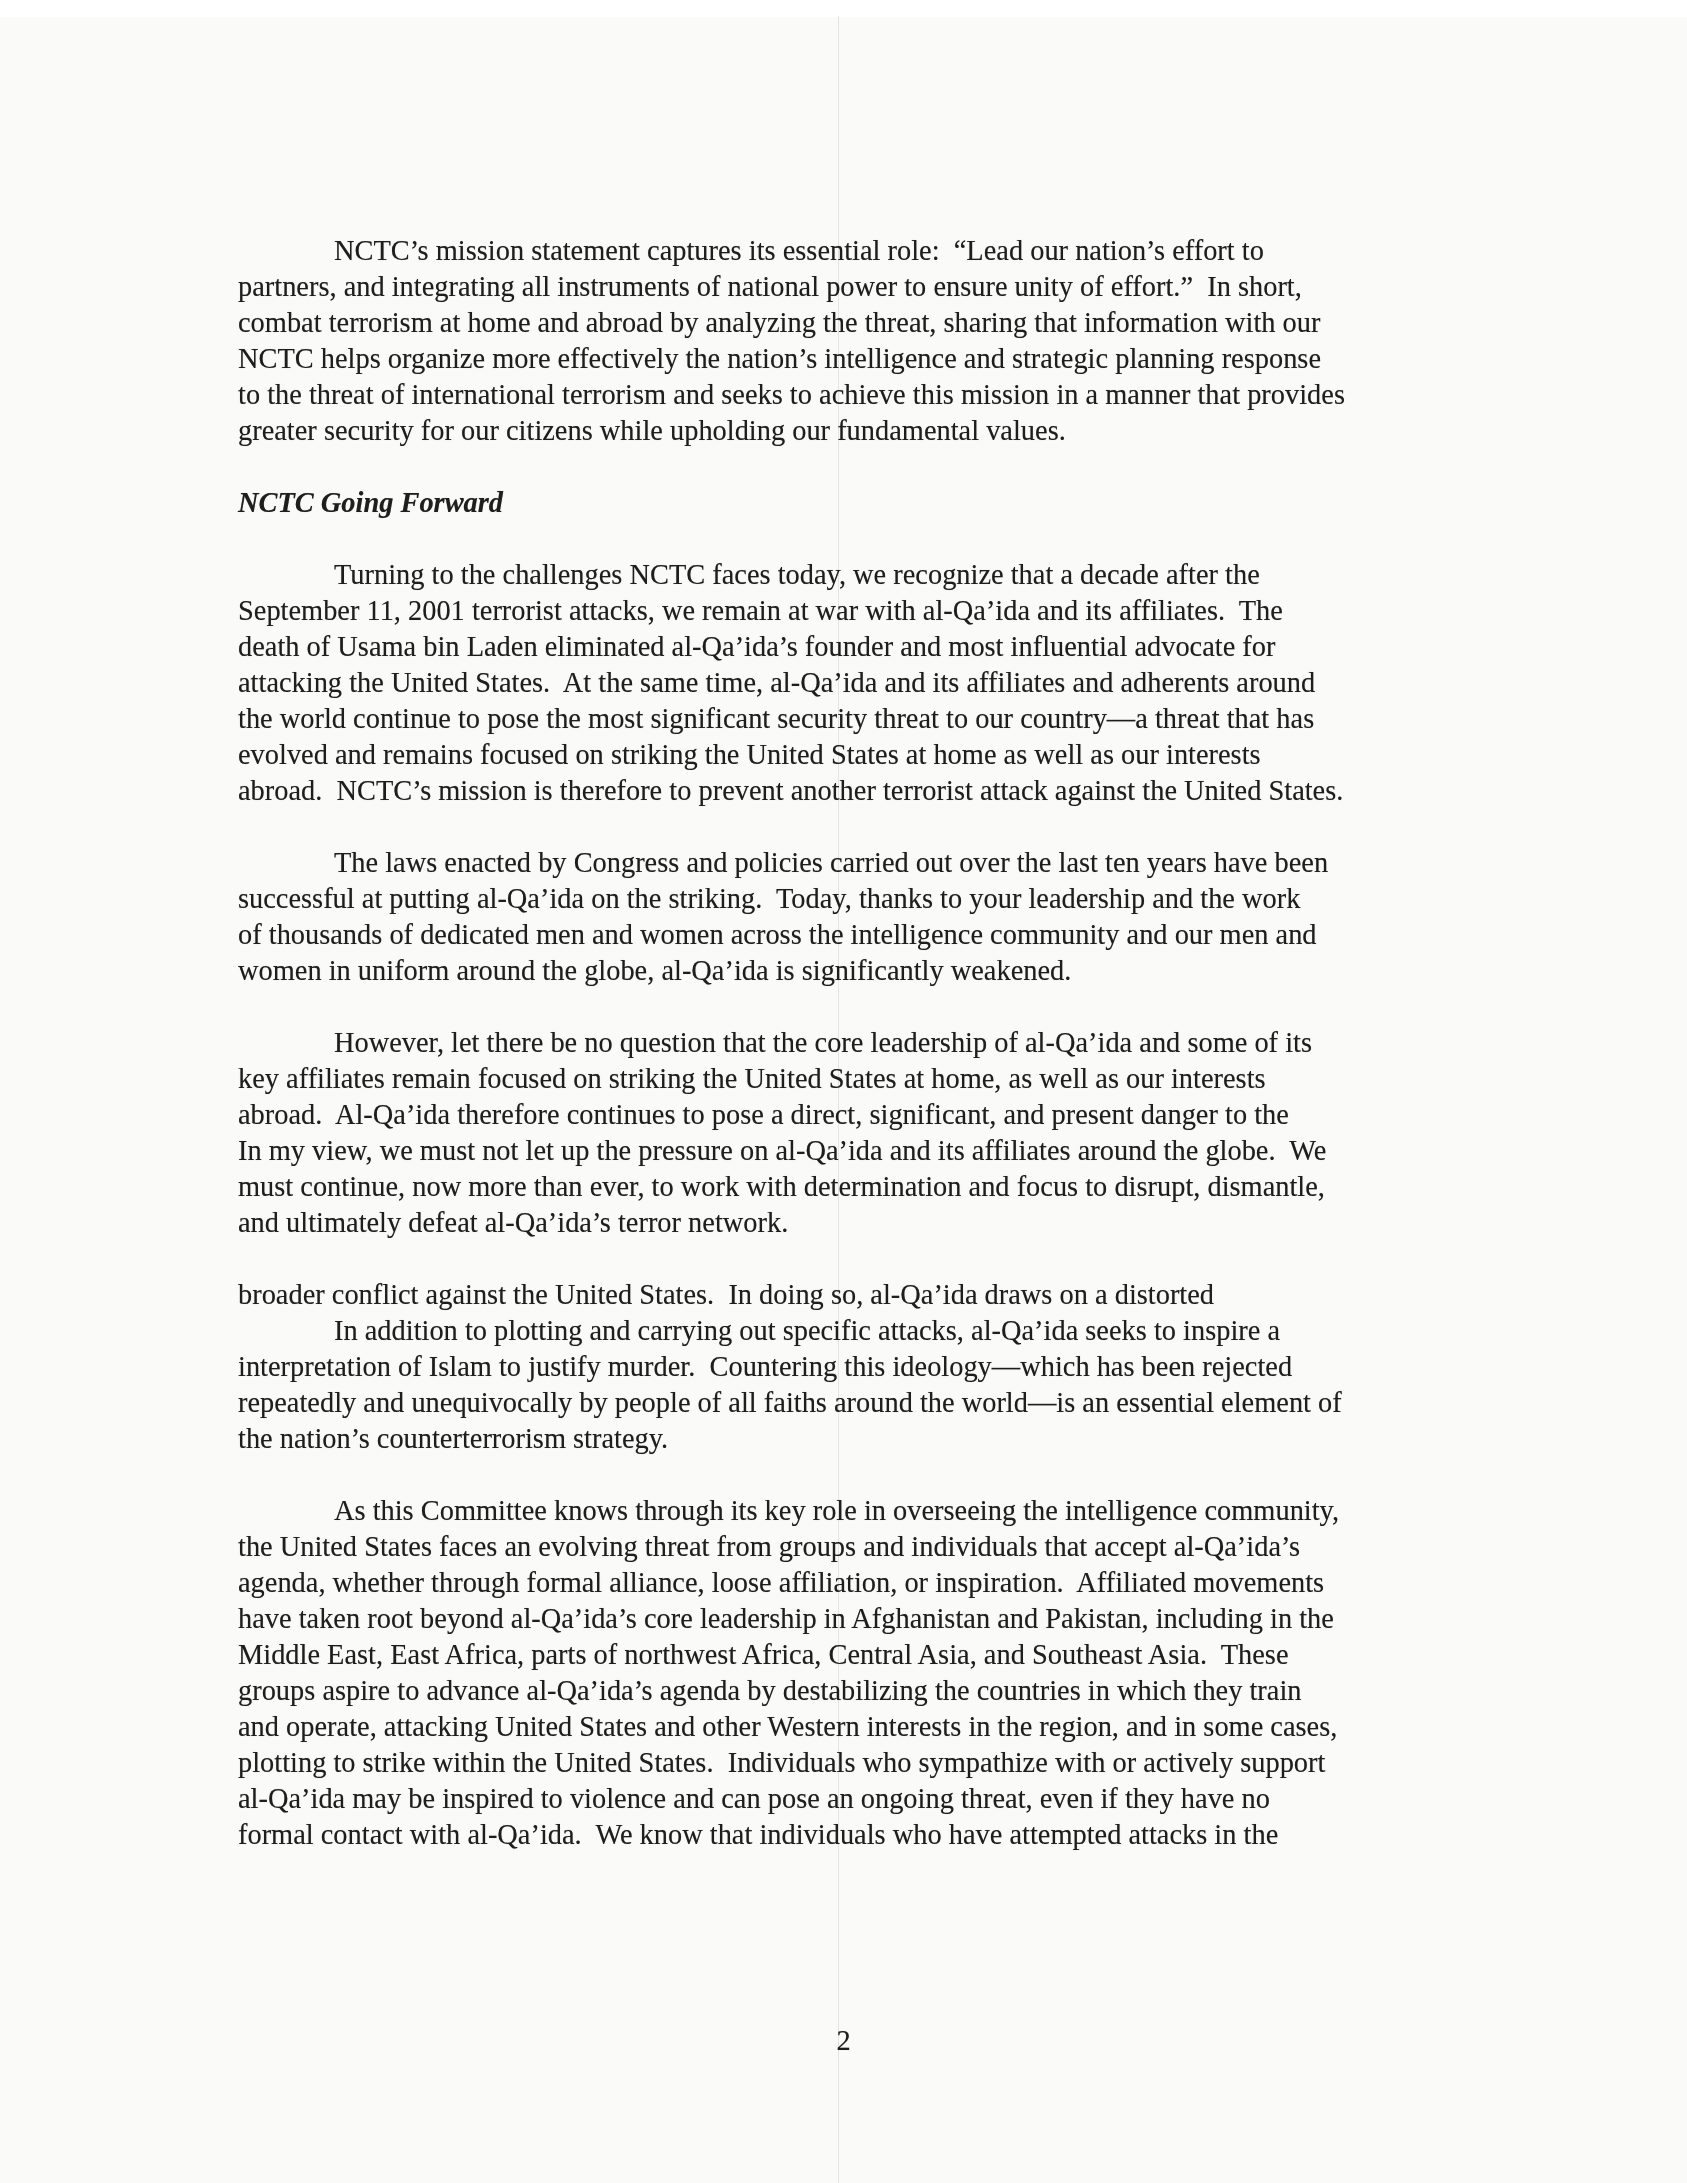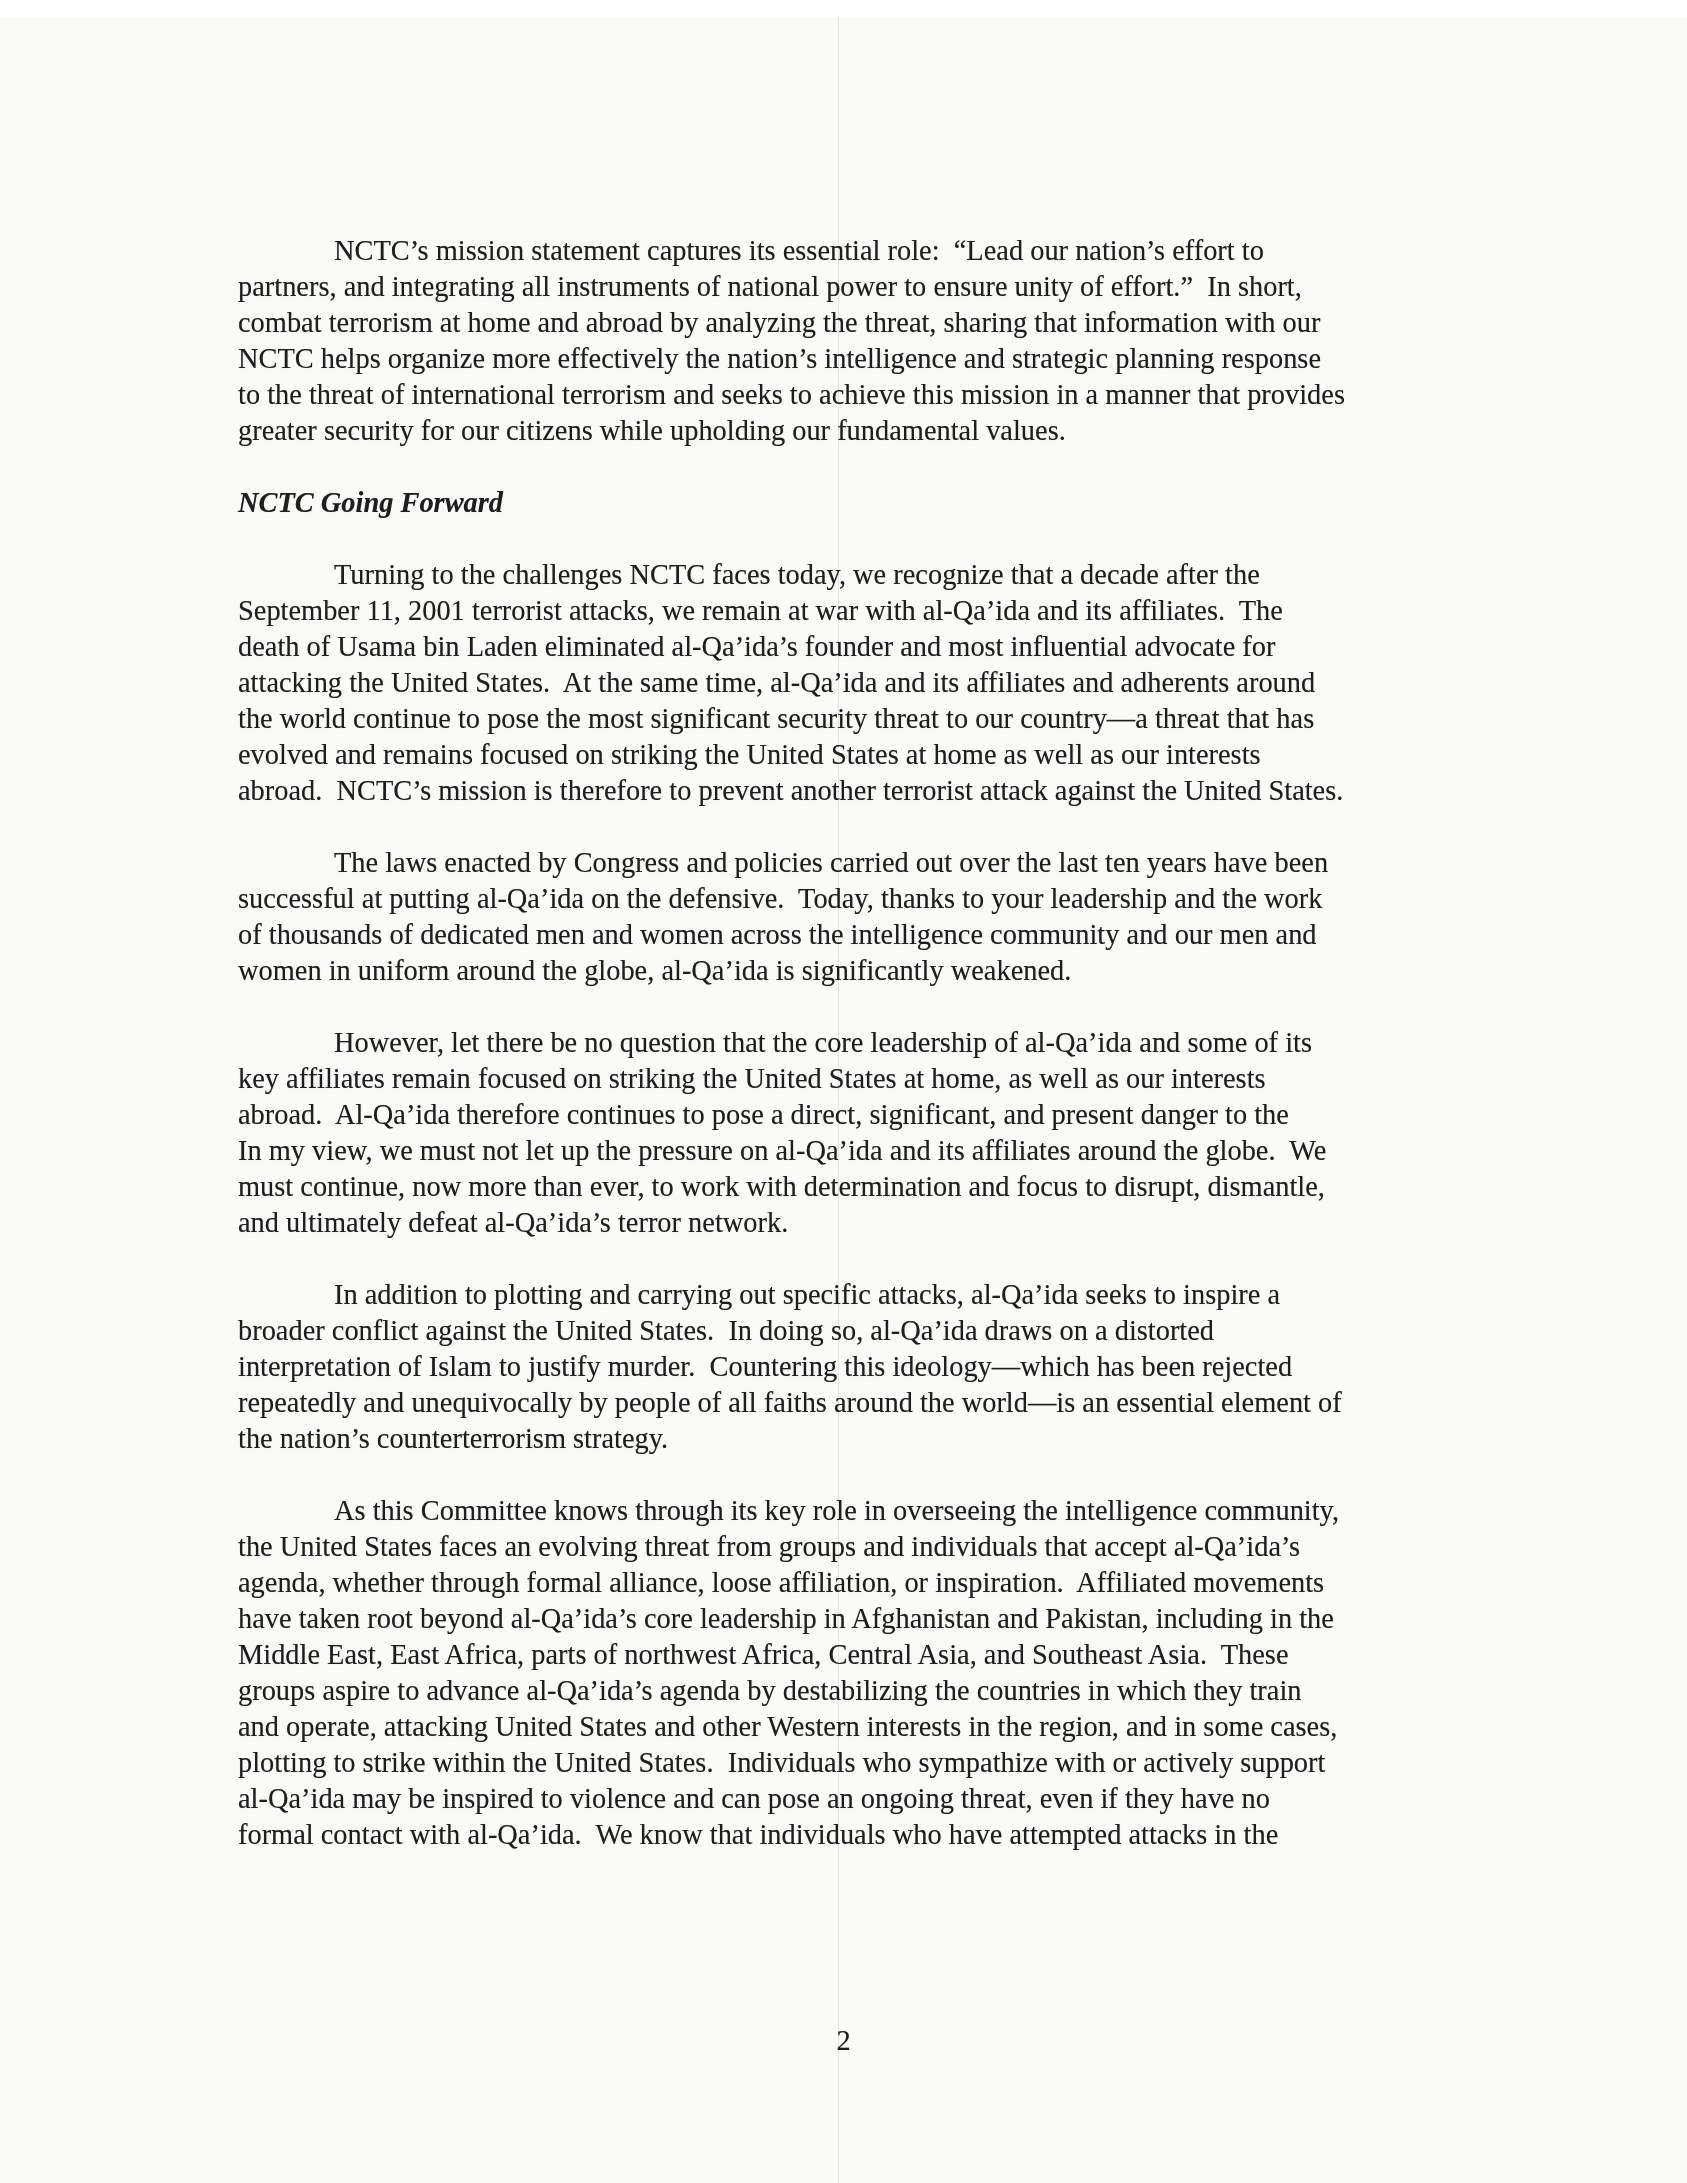--- a/index.html
+++ b/index.html
@@ -89,35 +89,35 @@
         <div class="line indent">Turning to the challenges NCTC faces today, we recognize that a decade after the</div>
         <div class="line">September 11, 2001 terrorist attacks, we remain at war with al-Qa’ida and its affiliates.  The</div>
         <div class="line">death of Usama bin Laden eliminated al-Qa’ida’s founder and most influential advocate for</div>
         <div class="line">attacking the United States.  At the same time, al-Qa’ida and its affiliates and adherents around</div>
         <div class="line">the world continue to pose the most significant security threat to our country—a threat that has</div>
         <div class="line">evolved and remains focused on striking the United States at home as well as our interests</div>
         <div class="line">abroad.  NCTC’s mission is therefore to prevent another terrorist attack against the United States.</div>
       </div>
       <div class="para">
         <div class="line indent">The laws enacted by Congress and policies carried out over the last ten years have been</div>
-        <div class="line">successful at putting al-Qa’ida on the defensive.  Today, thanks to your leadership and the work</div>
+        <div class="line">successful at putting al-Qa’ida on the striking.  Today, thanks to your leadership and the work</div>
         <div class="line">of thousands of dedicated men and women across the intelligence community and our men and</div>
         <div class="line">women in uniform around the globe, al-Qa’ida is significantly weakened.</div>
       </div>
       <div class="para">
         <div class="line indent">However, let there be no question that the core leadership of al-Qa’ida and some of its</div>
         <div class="line">key affiliates remain focused on striking the United States at home, as well as our interests</div>
         <div class="line">abroad.  Al-Qa’ida therefore continues to pose a direct, significant, and present danger to the</div>
         <div class="line">In my view, we must not let up the pressure on al-Qa’ida and its affiliates around the globe.  We</div>
         <div class="line">must continue, now more than ever, to work with determination and focus to disrupt, dismantle,</div>
         <div class="line">and ultimately defeat al-Qa’ida’s terror network.</div>
       </div>
       <div class="para">
+        <div class="line">broader conflict against the United States.  In doing so, al-Qa’ida draws on a distorted</div>
         <div class="line indent">In addition to plotting and carrying out specific attacks, al-Qa’ida seeks to inspire a</div>
-        <div class="line">broader conflict against the United States.  In doing so, al-Qa’ida draws on a distorted</div>
         <div class="line">interpretation of Islam to justify murder.  Countering this ideology—which has been rejected</div>
         <div class="line">repeatedly and unequivocally by people of all faiths around the world—is an essential element of</div>
         <div class="line">the nation’s counterterrorism strategy.</div>
       </div>
       <div class="para">
         <div class="line indent">As this Committee knows through its key role in overseeing the intelligence community,</div>
         <div class="line">the United States faces an evolving threat from groups and individuals that accept al-Qa’ida’s</div>
         <div class="line">agenda, whether through formal alliance, loose affiliation, or inspiration.  Affiliated movements</div>
         <div class="line">have taken root beyond al-Qa’ida’s core leadership in Afghanistan and Pakistan, including in the</div>
         <div class="line">Middle East, East Africa, parts of northwest Africa, Central Asia, and Southeast Asia.  These</div>

